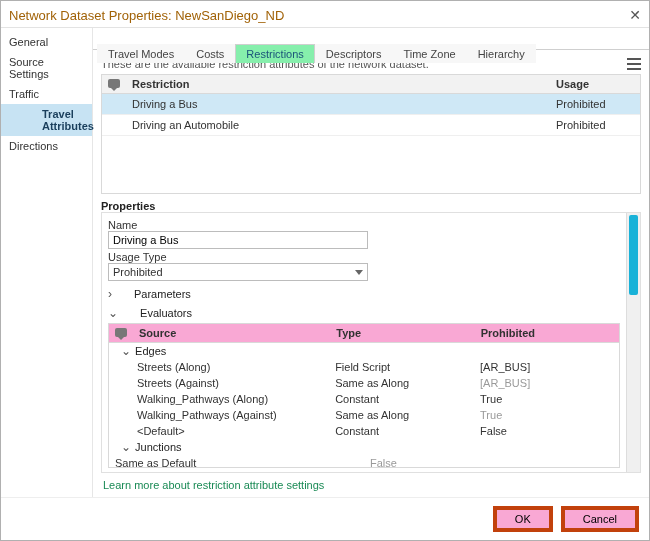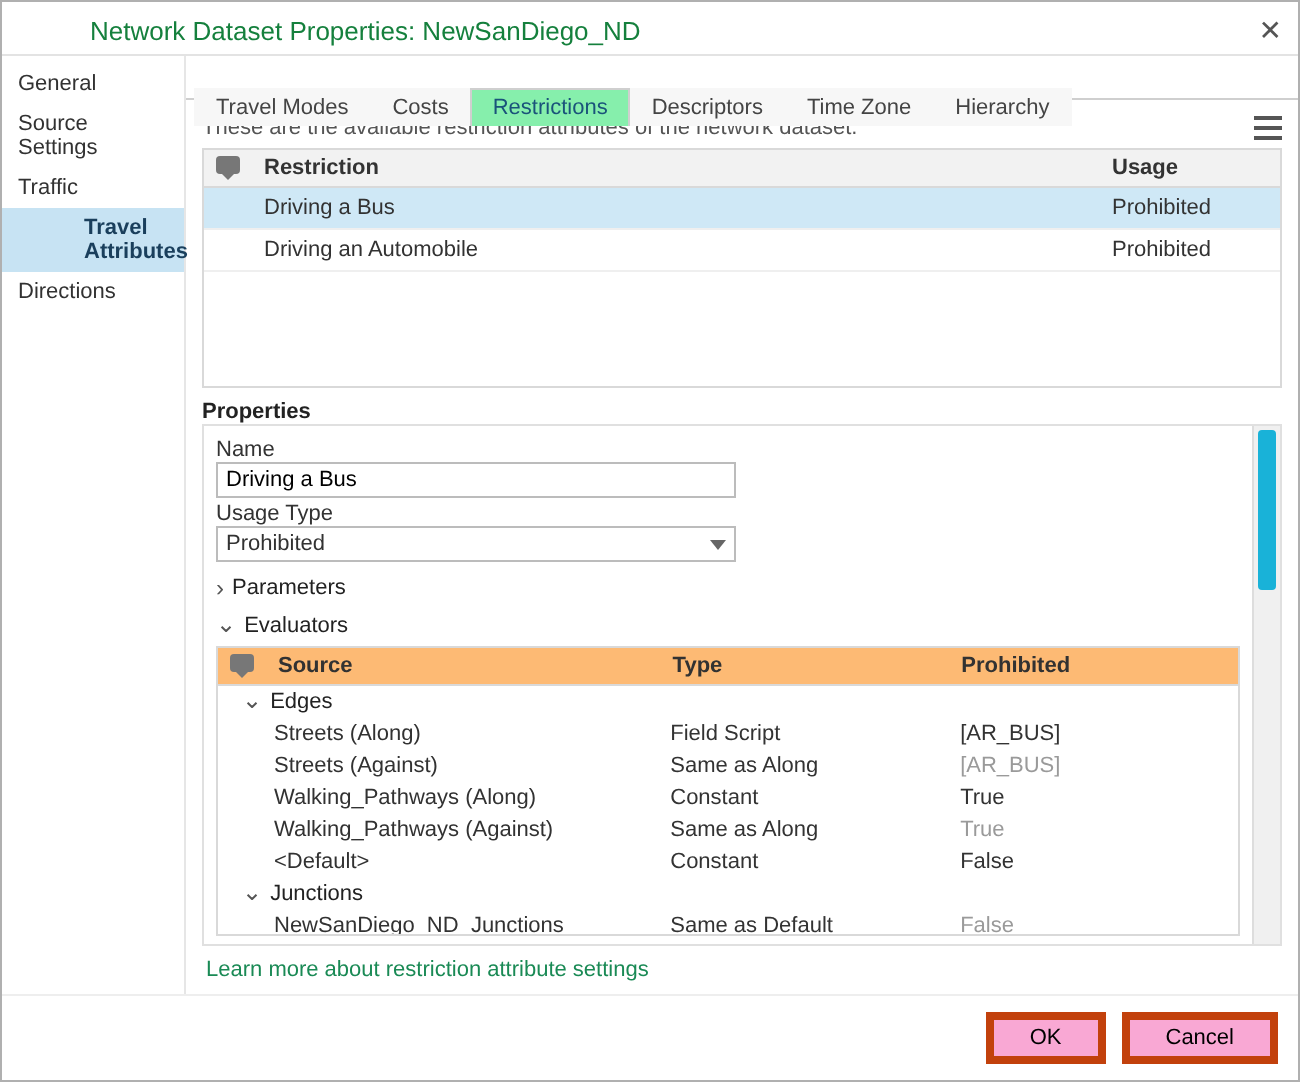--- a/index.html
+++ b/index.html
@@ -1,19 +1,19 @@
 <!DOCTYPE html>
 <html><head>
 <meta charset="utf-8">
 <style>
 * { box-sizing: border-box; margin: 0; padding: 0; font-family: "Segoe UI", Arial, sans-serif; font-size: 11px; }
 body { background: #fff; color: #323232; user-select: none; }
 .window { width: 650px; height: 541px; border: 1px solid #b0b0b0; display: flex; flex-direction: column; background:#fff;}
 .titlebar { display:flex; justify-content:space-between; align-items:center; padding:6px 8px 4px 8px; border-bottom:1px solid #e3e3e3;}
-.titlebar .title { color:#15803d; font-size:13px; font-weight:400;margin-left:36px;}
+.titlebar .title { color:#a16207; font-size:13px; font-weight:400;}
 .close-x { font-family:Arial; font-size:14px; color:#555; cursor:pointer;}
 .body { flex:1; display:flex; min-height:0;}
 .sidebar { width:92px; border-right:1px solid #e6e6e6; padding-top:4px;}
 .side-item { padding:4px 8px; color:#323232; cursor:pointer;}
 .side-item.active { background:#c7e3f3; color:#1a3f5c; font-weight:600;padding-left:41px;}
 .main { flex:1; display:flex; flex-direction:column; min-width:0;}
 .tabs { display:flex; border-bottom:1px solid #cfcfcf; padding-left:4px; height:22px; align-items:flex-end;}
 .tab { padding:3px 10px; border:1px solid transparent; border-bottom:none; color:#444; cursor:pointer; position:relative; top:14px; background:#f7f7f7;}
 .tab.active { border-color:#cfcfcf; background:#86efac; color:#1a537a;}
 .content { flex:1; padding:6px 8px 4px 8px; display:flex; flex-direction:column; min-height:0; overflow:hidden;}
@@ -37,25 +37,25 @@
 .restrictions-wrap .tbody { flex:1; background:#fff;}
 .props-label { margin-top:6px; font-weight:600; color:#222;}
 .props-body { border:1px solid #e0e0e0; flex:1; display:flex; min-height:0;}
 .props-inner { flex:1; padding:4px 6px; overflow:hidden; display:flex; flex-direction:column;}
 .vscroll { width:14px; background:#f0f0f0; border-left:1px solid #ddd; position:relative;}
 .vscroll .thumb { position:absolute; left:2px; right:2px; top:2px; height:80px; background:#19b2d8; border-radius:2px;}
 .field-label { color:#333; margin-top:2px;}
 .text-input { width:260px; border:1px solid #bcbcbc; padding:2px 4px; font-size:11px; height:18px; background:#fff;}
 .select { width:260px; border:1px solid #bcbcbc; padding:2px 4px; font-size:11px; height:18px; background:#fff; display:flex; justify-content:space-between; align-items:center;}
 .select .caret { border-left:4px solid transparent; border-right:4px solid transparent; border-top:5px solid #666;}
-.section-head { display:flex; align-items:center; gap:4px; margin-top:6px; color:#222; cursor:pointer;}
+.section-head { display:flex; align-items:center; gap:22px; margin-top:6px; color:#222; cursor:pointer;}
 .caret-r::before { content:"›"; display:inline-block; transform:none; color:#555; font-size:12px;}
 .caret-d::before { content:"⌄"; display:inline-block; color:#555; font-size:12px; line-height:8px;}
 .eval-table { border:1px solid #d9d9d9; margin-top:4px; flex:1; min-height:0; overflow:hidden;}
-.eval-head { display:flex; background:#fdba74; border-bottom:1px solid #d9d9d9;}
+.eval-head { display:flex; background:#f9a8d4; border-bottom:1px solid #d9d9d9;}
 .eval-head .ecol { padding:3px 6px; font-weight:600;}
 .ecol.src { flex:1.4;}
 .ecol.type { flex:1;}
 .ecol.proh { flex:1;}
 .eval-body { overflow:hidden;}
 .grp { display:flex; align-items:center; padding:2px 6px 2px 12px; gap:4px; color:#222;}
 .erow { display:flex; padding:1px 0;}
 .erow .ec { padding:1px 6px;}
 .erow .ec.src { flex:1.4; padding-left:28px;}
 .erow .ec.type { flex:1; color:#333;}
@@ -173,21 +173,20 @@
                     <div class="ec src">&lt;Default&gt;</div>
                     <div class="ec type">Constant</div>
                     <div class="ec proh">False</div>
                   </div>
 
                 <div class="grp">
                     <span class="caret-d"></span>
                     <span>Junctions</span>
                   </div>
                 <div class="erow">
-                    <div class="ec src">NewSanDiego_ND_Junctions</div>
                     <div class="ec type">Same as Default</div>
                     <div class="ec proh dim">False</div>
                   </div>
                 <div class="erow">
                     <div class="ec src">&lt;Default&gt;</div>
                     <div class="ec type">Constant</div>
                     <div class="ec proh">False</div>
                   </div>
 
               </div>

